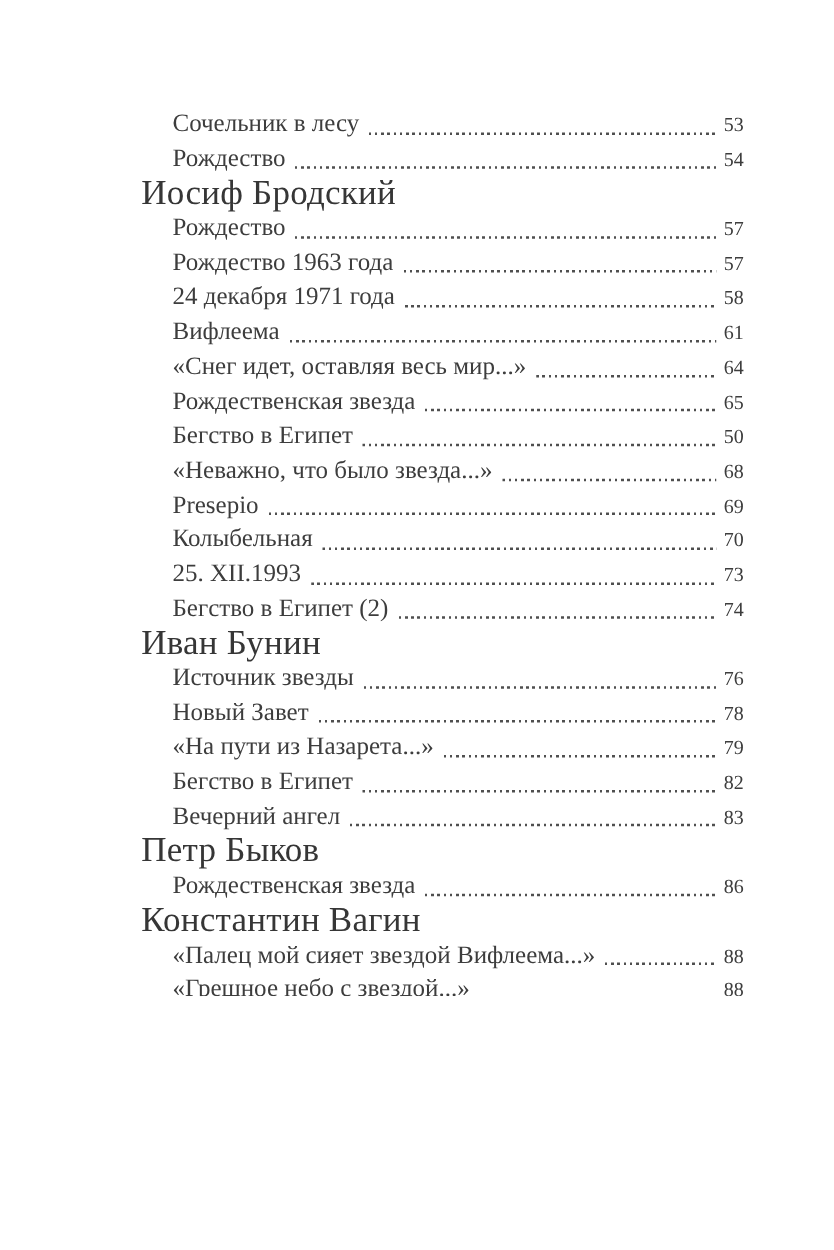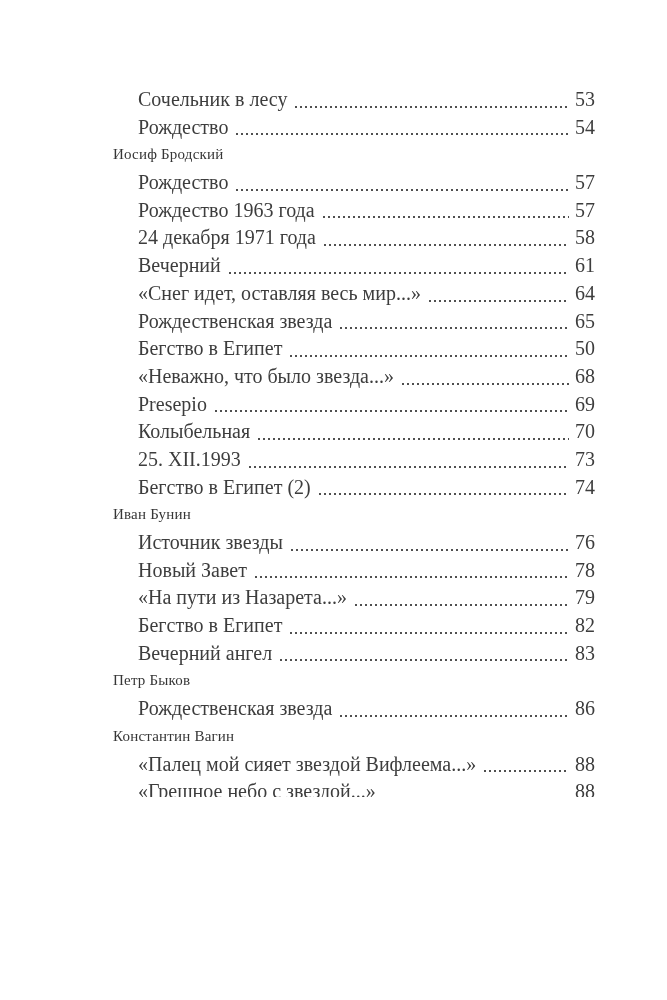--- a/index.html
+++ b/index.html
@@ -23,21 +23,21 @@
   }
   .toc {
     position: absolute;
     left: 113px;
     top: 86px;
     width: 482px;
   }
   .toc-header {
     height: 27.7px;
     line-height: 27.7px;
-    font-size: 15px;
+    font-size: 28px;
     color: var(--header-text);
     white-space: nowrap;
     letter-spacing: 0.2px;
   }
   .toc-row {
     display: flex;
     align-items: baseline;
     height: 27.7px;
     line-height: 27.7px;
     padding-left: 25px;
@@ -55,21 +55,21 @@
     min-width: 12px;
     background-image: repeating-linear-gradient(
       to right,
       var(--leader-dots) 0px, var(--leader-dots) 2px,
       transparent 2px, transparent 5px
     );
   }
   .toc-page {
     white-space: nowrap;
     flex: 0 0 auto;
-    font-size: 20px;
+    font-size: 16px;
   }
   .folio {
     position: absolute;
     left: 113px;
     width: 482px;
     top: 868px;
     text-align: center;
     font-size: 19px;
     color: var(--text);
   }
@@ -99,21 +99,21 @@
         <span class="toc-title">Рождество 1963 года</span>
         <span class="toc-leader"></span>
         <span class="toc-page">57</span>
       </div>
       <div class="toc-row">
         <span class="toc-title">24 декабря 1971 года</span>
         <span class="toc-leader"></span>
         <span class="toc-page">58</span>
       </div>
       <div class="toc-row">
-        <span class="toc-title">Вечерний</span>
+        <span class="toc-title">Вифлеема</span>
         <span class="toc-leader"></span>
         <span class="toc-page">61</span>
       </div>
       <div class="toc-row">
         <span class="toc-title">«Снег идет, оставляя весь мир...»</span>
         <span class="toc-leader"></span>
         <span class="toc-page">64</span>
       </div>
       <div class="toc-row">
         <span class="toc-title">Рождественская звезда</span>

